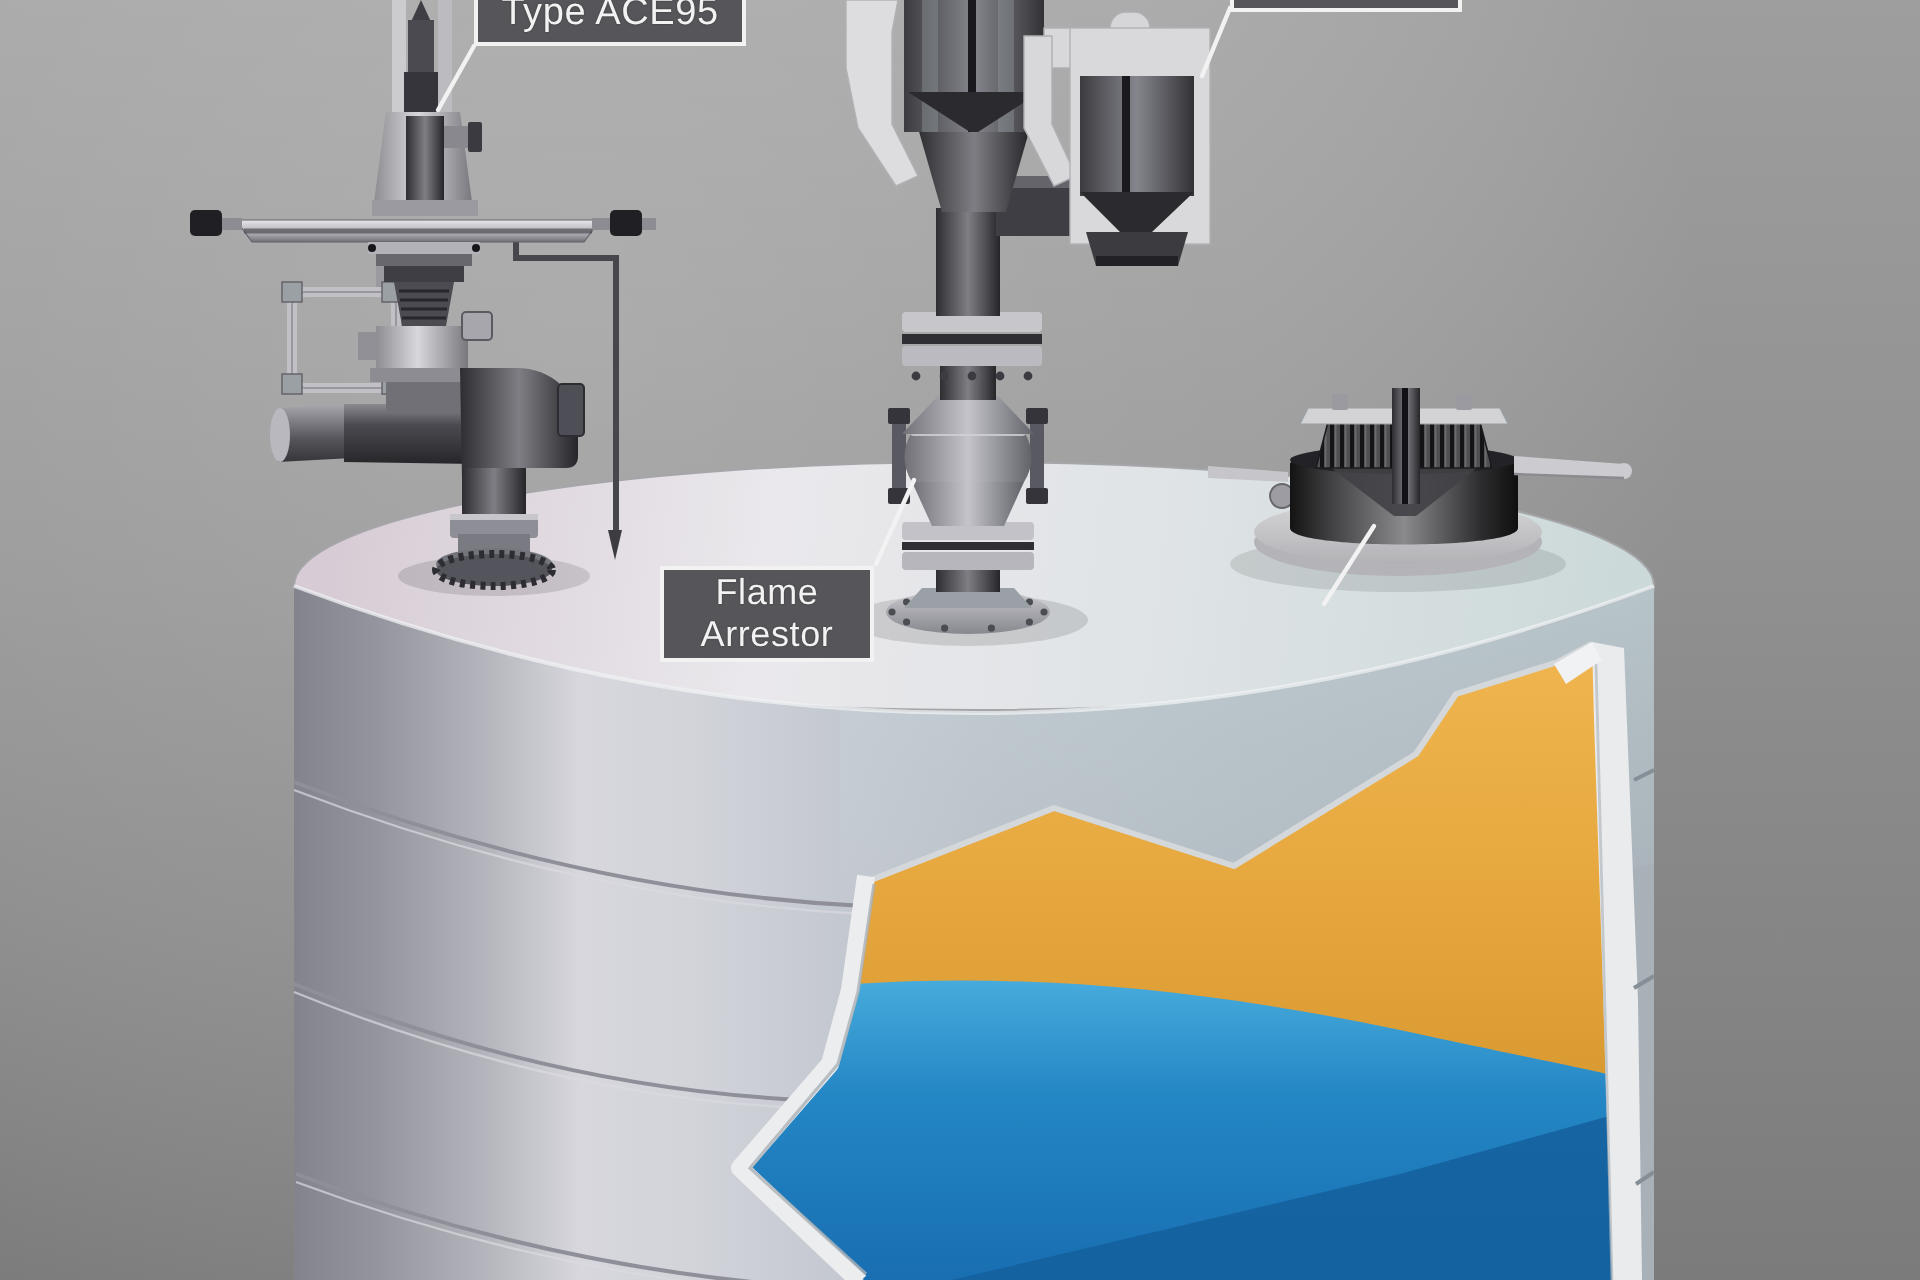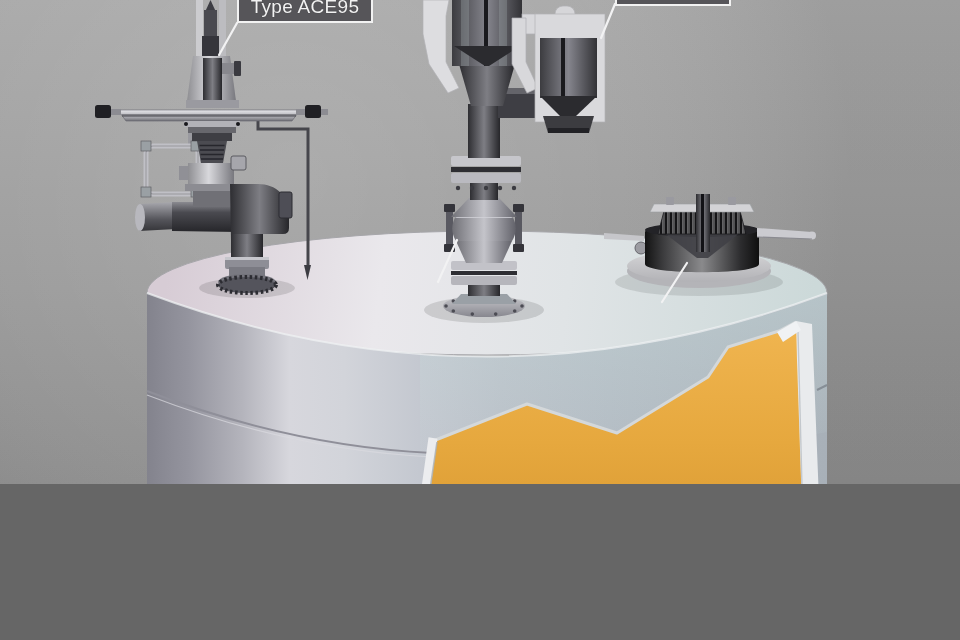--- a/index.html
+++ b/index.html
@@ -1,17 +1,17 @@
 <!DOCTYPE html>
 <html><head>
 <meta charset="utf-8">
 <style>
   html,body{margin:0;padding:0;background:#666;}
   #stage{
-    position:relative;width:960px;height:484px;overflow:hidden;
+    position:relative;width:960px;height:640px;overflow:hidden;
     font-family:"Liberation Sans",sans-serif;
   }
   #scene{position:absolute;left:0;top:0;}
   .label{
     position:absolute;box-sizing:border-box;
     background:#565559;border:2.5px solid #f2f2f2;color:#f2f2f2;
     display:flex;align-items:center;justify-content:center;text-align:center;
     letter-spacing:.3px;font-family:"Liberation Sans",sans-serif;
     text-shadow:0 0 1px rgba(0,0,0,.4);
   }
@@ -326,14 +326,18 @@
     <line x1="237" y1="23" x2="219" y2="55"></line>
     <line x1="438" y1="282" x2="457" y2="240"></line>
     <line x1="662" y1="302" x2="687" y2="263"></line>
     <line x1="615" y1="4" x2="601" y2="38"></line>
   </g>
 </svg>
 
   <div class="label" id="lbl-ace95">
     <span>Type ACE95</span>
   </div>
+  <div class="label" id="lbl-flame">
+    <span>Flame</span>
+    <span>Arrestor</span>
+  </div>
   <div class="label" id="lbl-cut"></div>
 </div>
 
 </body></html>

